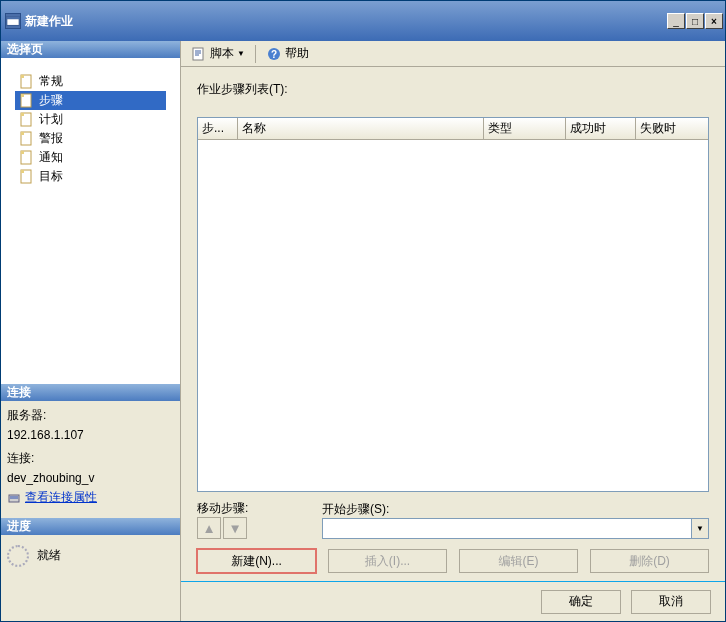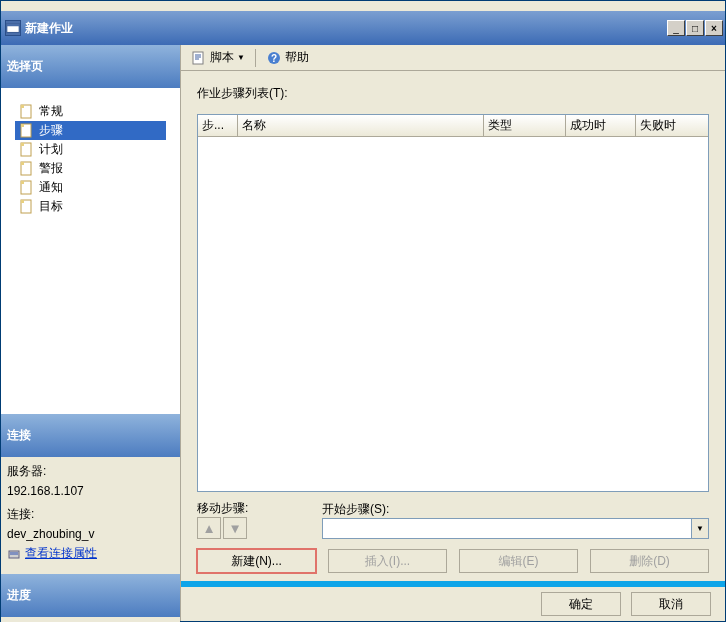--- a/index.html
+++ b/index.html
@@ -1,28 +1,28 @@
 <!DOCTYPE html>
 <html><head>
 <meta charset="utf-8">
 <style>
 * { box-sizing: border-box; margin: 0; padding: 0; }
 body { font-family: "Microsoft YaHei", SimSun, Tahoma, sans-serif; font-size: 12px; background: #808080; overflow: hidden; }
 .window { width: 726px; height: 622px; background: #ece9d8; border: 1px solid #003c74; display: flex; flex-direction: column; }
-.titlebar { height: 34px; background: linear-gradient(to bottom, #7b9fd1, #3c6bb5); display: flex; align-items: center; color: #fff; padding: 0 2px 0 4px; margin-top: 10px; }
+.titlebar { height: 40px; background: linear-gradient(to bottom, #7b9fd1, #3c6bb5); display: flex; align-items: center; color: #fff; padding: 0 2px 0 4px; }
 .titlebar .icon { width: 16px; height: 16px; background: #4a6ea9; border: 1px solid #2a4e89; margin-right: 4px; display: flex; align-items: center; justify-content: center; font-size: 9px; color: #fff; }
 .titlebar .title { flex: 1; font-weight: bold; font-size: 12px; }
 .titlebar .controls { display: flex; gap: 1px; }
 .titlebar .ctrl { width: 18px; height: 16px; background: #d4d0c8; border: 1px solid #fff; border-right-color: #404040; border-bottom-color: #404040; display: flex; align-items: center; justify-content: center; font-family: Arial; font-size: 10px; color: #000; cursor: pointer; }
 .titlebar .ctrl.x { font-weight: bold; }
 
 .body { flex: 1; display: flex; min-height: 0; }
 
 .leftpane { width: 180px; display: flex; flex-direction: column; border-right: 1px solid #aca899; }
-.leftpane .section-header { background: #7b9fd1; background: linear-gradient(to bottom, #8fb3dc, #4c7cc0); color: #fff; font-weight: bold; padding: 13px 6px; font-size: 12px; }
+.leftpane .section-header { background: #7b9fd1; background: linear-gradient(to bottom, #8fb3dc, #4c7cc0); color: #fff; font-weight: bold; padding: 0 6px; font-size: 12px; }
 .leftpane .nav { background: #fff; flex: 0 0 auto; padding: 14px; height: 326px; overflow: auto; }
 .nav-item { display: flex; align-items: center; padding: 1px 4px; cursor: pointer; gap: 4px; }
 .nav-item.selected { background: #316ac5; color: #fff; }
 .nav-icon { width: 16px; height: 16px; display: inline-flex; align-items: center; justify-content: center; }
 .nav-icon svg { width: 16px; height: 16px; }
 
 .leftpane .conn { background: #ece9d8; padding: 6px; font-size: 12px; flex: 0 0 auto; }
 .conn .row { margin-bottom: 4px; }
 .conn a { color: #0033cc; text-decoration: underline; display: inline-flex; align-items: center; gap: 4px; }
 .conn .link-icon { width: 14px; height: 14px; }
@@ -32,21 +32,21 @@
 .spinner { width: 22px; height: 22px; border: 2px dotted #aab; border-radius: 50%; }
 
 .rightpane { flex: 1; display: flex; flex-direction: column; background: #ece9d8; }
 .toolbar { height: 26px; border-bottom: 1px solid #aca899; display: flex; align-items: center; padding: 0 6px; gap: 4px; }
 .toolbar .tb-btn { display: flex; align-items: center; gap: 3px; padding: 2px 4px; cursor: pointer; }
 .toolbar .dd { font-size: 8px; }
 .toolbar .sep { width: 1px; height: 18px; background: #aca899; margin: 0 2px; }
 .tb-icon { width: 16px; height: 16px; }
 
 .main { flex: 1; padding: 14px 16px 8px 16px; display: flex; flex-direction: column; min-height: 0; }
-.main .lbl { margin-bottom: 12px; }
+.main .lbl { margin-bottom: 19px; }
 .list-frame { border: 1px solid #7f9db9; background: #fff; flex: 1; min-height: 0; display: flex; flex-direction: column; }
 .list-header { display: flex; background: #ece9d8; border-bottom: 1px solid #aca899; }
 .list-header .col { border-right: 1px solid #aca899; padding: 2px 4px; font-size: 12px; background: linear-gradient(to bottom, #fff, #ece9d8); }
 .col.step { width: 40px; }
 .col.name { flex: 1; }
 .col.type { width: 82px; }
 .col.ok { width: 70px; }
 .col.fail { width: 72px; border-right: none; }
 .list-body { flex: 1; background: #fff; }
 
@@ -58,21 +58,21 @@
 .start-step { flex: 1; display: flex; align-items: flex-end; gap: 8px; }
 .start-step .dd-combo { flex: 1; height: 21px; border: 1px solid #7f9db9; background: #fff; display: flex; }
 .dd-combo .dd-btn { width: 17px; background: #ece9d8; border-left: 1px solid #7f9db9; display: flex; align-items: center; justify-content: center; font-size: 8px; cursor: pointer; }
 .dd-combo .dd-val { flex: 1; padding: 2px 4px; }
 
 .action-row { display: flex; gap: 12px; margin-top: 10px; }
 .action-row button { flex: 1; height: 24px; background: #ece9d8; border: 1px solid #aca899; cursor: pointer; font-size: 12px; }
 .action-row button[disabled] { color: #a0a0a0; }
 .action-row button.highlight { outline: 2px solid #e0736a; outline-offset: -1px; }
 
-.footer { height: 40px; border-top: 6px solid #0ea5e9; display: flex; align-items: center; justify-content: flex-end; padding: 0 14px; gap: 10px; background: #ece9d8; }
+.footer { height: 40px; border-top: 1px solid #0ea5e9; display: flex; align-items: center; justify-content: flex-end; padding: 0 14px; gap: 10px; background: #ece9d8; }
 .footer button { width: 80px; height: 24px; background: #ece9d8; border: 1px solid #aca899; cursor: pointer; font-size: 12px; }
 </style>
 </head>
 <body>
 
 <div class="window">
   <div class="titlebar">
     <div class="icon">
         <svg viewBox="0 0 16 16">
           <rect x="1" y="3" width="14" height="10" fill="#fff" stroke="#2a4e89"></rect>

